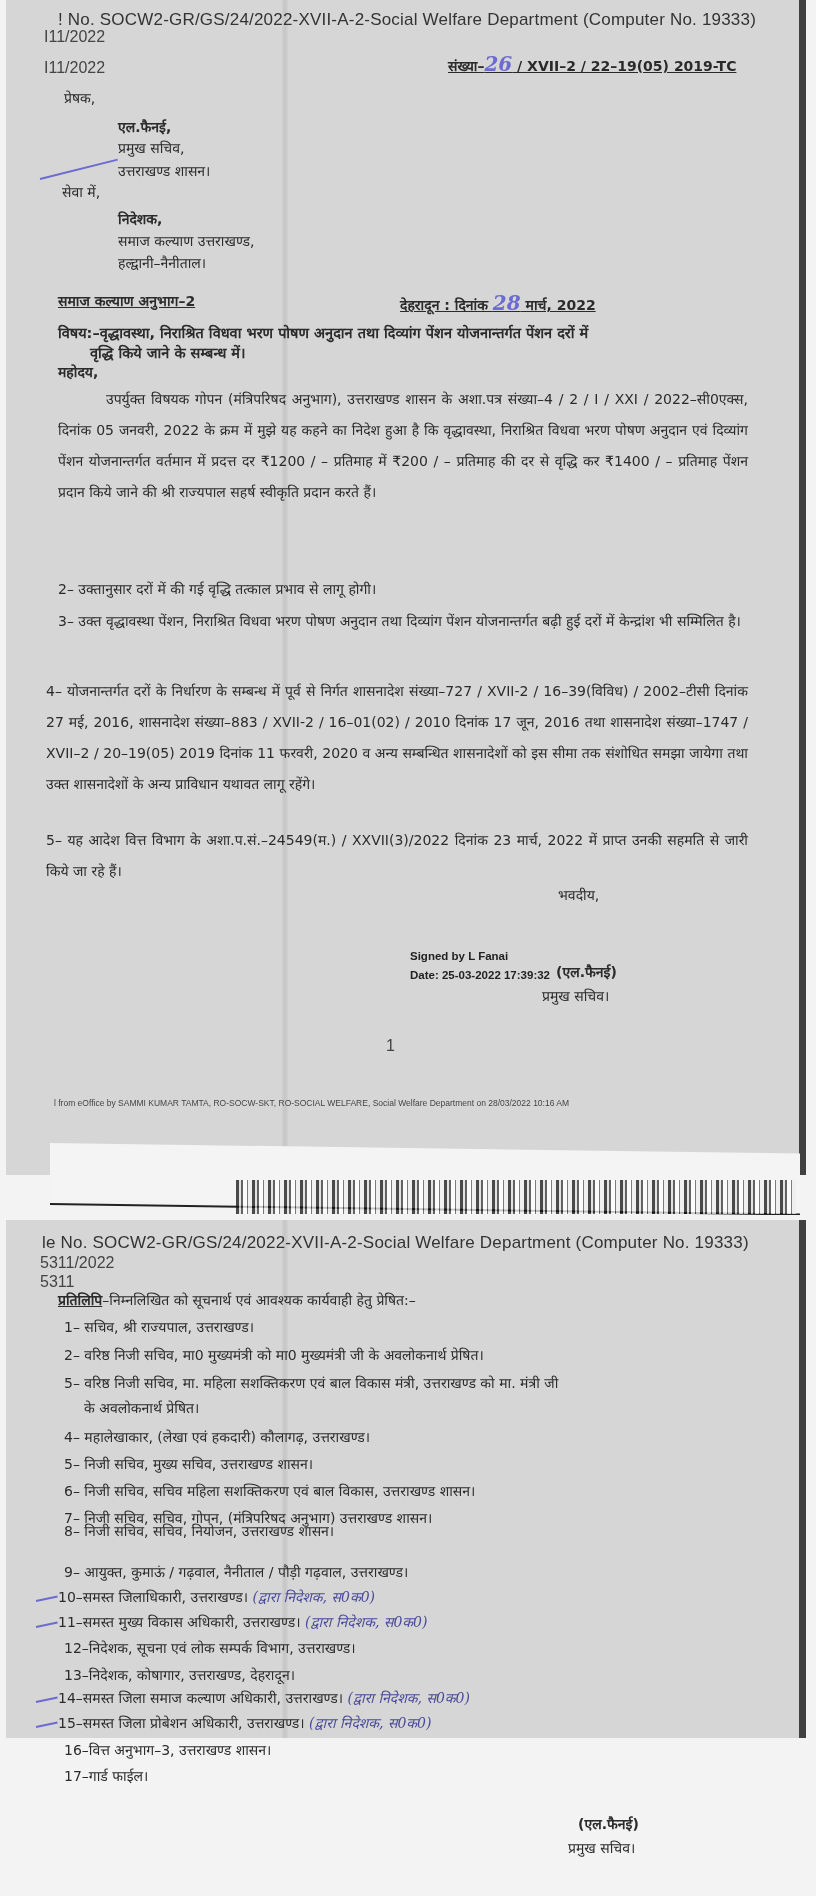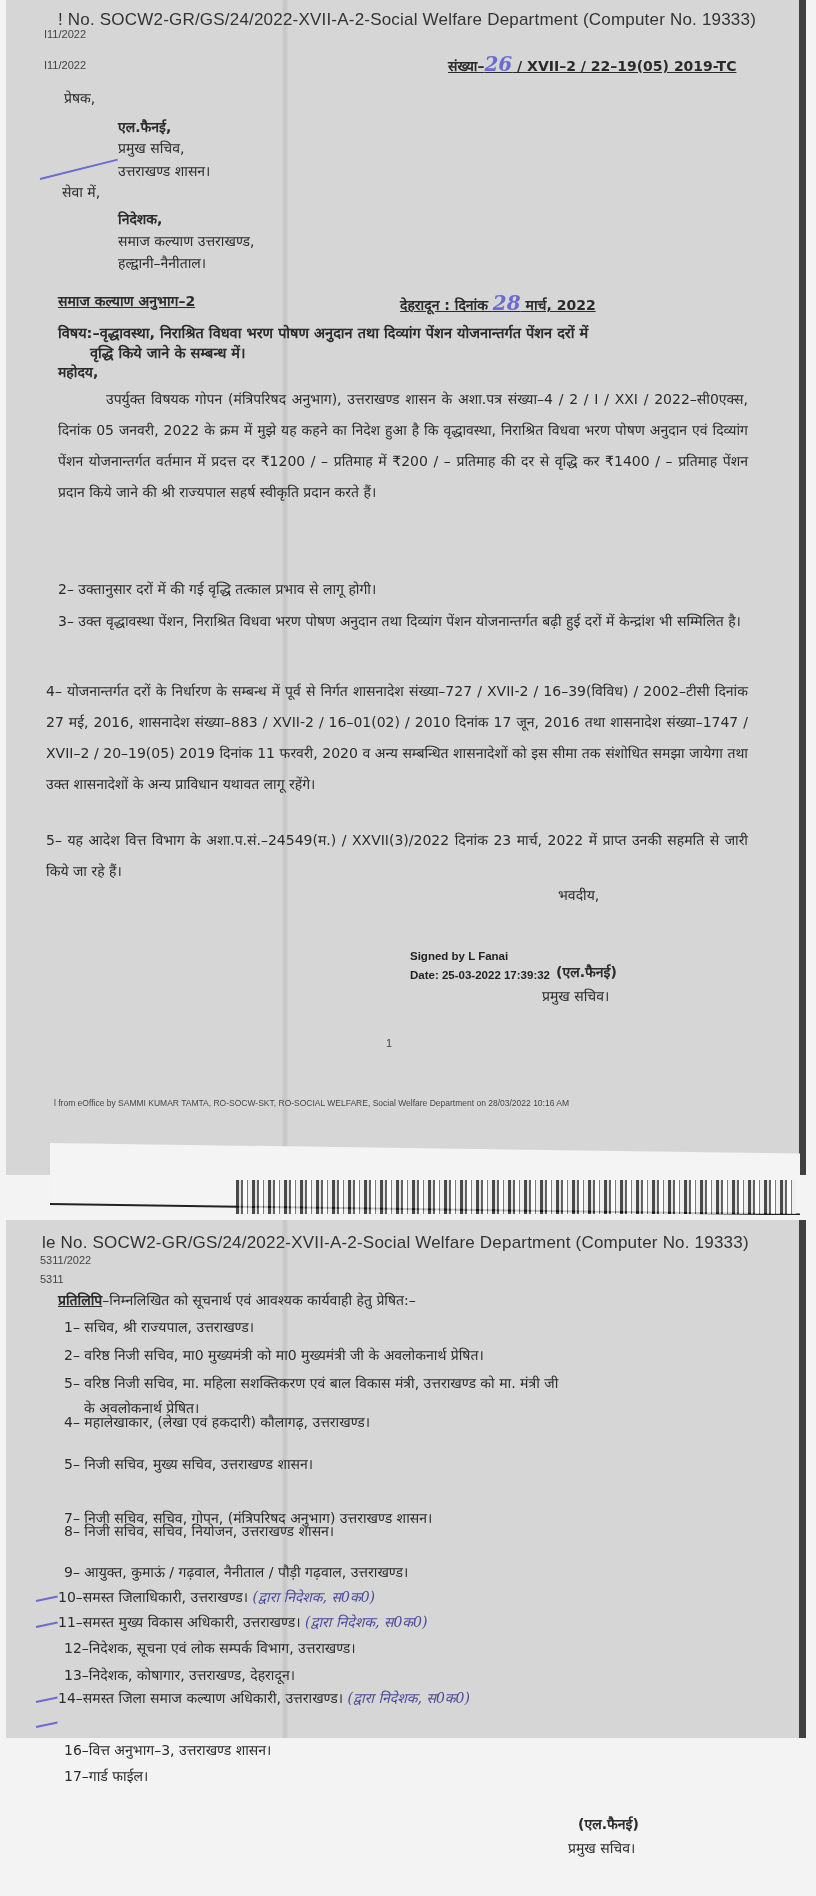--- a/index.html
+++ b/index.html
@@ -17,21 +17,21 @@
     box-sizing:border-box;
   }
   .page1 { top:0; height:1175px; }
   .page2 { top:1220px; height:518px; }
   .fold {
     position:absolute; top:0; bottom:0; left:276px; width:6px;
     background:linear-gradient(90deg, rgba(0,0,0,0.03), rgba(0,0,0,0.08), rgba(0,0,0,0.02));
   }
   .abs { position:absolute; white-space:nowrap; }
   .hdr { font-family:"Liberation Sans", sans-serif; font-size:17px; color:#333; letter-spacing:0.2px; }
-  .small { font-size:11px; color:#444; font-family:"Liberation Sans", sans-serif; }
+  .small { font-size:16px; color:#444; font-family:"Liberation Sans", sans-serif; }
   .t { font-size:14px; color:#2b2b2b; }
   .b { font-weight:bold; }
   .u { text-decoration:underline; }
   .hand { font-family:"DejaVu Serif", serif; font-style:italic; color:#6b6bd0; font-size:22px; }
   .handtxt { font-family:"DejaVu Serif", serif; font-style:italic; color:#4a4a9a; font-size:14px; }
   .para { position:absolute; font-size:14px; line-height:31px; text-align:justify; color:#2b2b2b; }
   .sigsmall { font-family:"Liberation Sans", sans-serif; font-size:11.5px; font-weight:bold; color:#222; }
   .footer { font-family:"Liberation Sans", sans-serif; font-size:8.5px; color:#444; }
   .strip {
     position:absolute; left:50px; width:750px; height:60px; top:1143px;
@@ -112,22 +112,23 @@
 
 
   <div class="abs t" style="left:52px;top:70px;">
     <span class="b u">प्रतिलिपि</span><span>–निम्नलिखित को सूचनार्थ एवं आवश्यक कार्यवाही हेतु प्रेषित:–</span>
   </div>
 
   <div class="list-item" style="left:58px;top:97px;">1– सचिव, श्री राज्यपाल, उत्तराखण्ड।</div>
   <div class="list-item" style="left:58px;top:125px;">2– वरिष्ठ निजी सचिव, मा0 मुख्यमंत्री को मा0 मुख्यमंत्री जी के अवलोकनार्थ प्रेषित।</div>
   <div class="list-item" style="left:58px;top:153px;">5– वरिष्ठ निजी सचिव, मा. महिला सशक्तिकरण एवं बाल विकास मंत्री, उत्तराखण्ड को मा. मंत्री जी</div>
   <div class="list-item" style="left:78px;top:178px;">के अवलोकनार्थ प्रेषित।</div>
-  <div class="list-item" style="left:58px;top:192px;">4– महालेखाकार, (लेखा एवं हकदारी) कौलागढ़, उत्तराखण्ड।</div>
+  <div class="list-item" style="left:58px;top:207px;">4– महालेखाकार, (लेखा एवं हकदारी) कौलागढ़, उत्तराखण्ड।</div>
   <div class="list-item" style="left:58px;top:234px;">5– निजी सचिव, मुख्य सचिव, उत्तराखण्ड शासन।</div>
+  <div class="list-item" style="left:58px;top:261px;">6– निजी सचिव, सचिव महिला सशक्तिकरण एवं बाल विकास, उत्तराखण्ड शासन।</div>
   <div class="list-item" style="left:58px;top:288px;">7– निजी सचिव, सचिव, गोपन, (मंत्रिपरिषद अनुभाग) उत्तराखण्ड शासन।</div>
   <div class="list-item" style="left:58px;top:301px;">8– निजी सचिव, सचिव, नियोजन, उत्तराखण्ड शासन।</div>
   <div class="list-item" style="left:58px;top:342px;">9– आयुक्त, कुमाऊं / गढ़वाल, नैनीताल / पौड़ी गढ़वाल, उत्तराखण्ड।</div>
 
   <div class="stroke" style="left:30px;top:380px;width:22px;transform:rotate(-12deg);"></div>
   <div class="list-item" style="left:52px;top:367px;">
     <span>10–समस्त जिलाधिकारी, उत्तराखण्ड।</span>
     <span class="handtxt">(द्वारा निदेशक, स0क0)</span>
   </div>
   <div class="stroke" style="left:30px;top:406px;width:22px;transform:rotate(-12deg);"></div>
@@ -136,18 +137,22 @@
     <span class="handtxt">(द्वारा निदेशक, स0क0)</span>
   </div>
   <div class="list-item" style="left:58px;top:418px;">12–निदेशक, सूचना एवं लोक सम्पर्क विभाग, उत्तराखण्ड।</div>
   <div class="list-item" style="left:58px;top:445px;">13–निदेशक, कोषागार, उत्तराखण्ड, देहरादून।</div>
   <div class="stroke" style="left:30px;top:481px;width:22px;transform:rotate(-12deg);"></div>
   <div class="list-item" style="left:52px;top:468px;">
     <span>14–समस्त जिला समाज कल्याण अधिकारी, उत्तराखण्ड।</span>
     <span class="handtxt">(द्वारा निदेशक, स0क0)</span>
   </div>
   <div class="stroke" style="left:30px;top:506px;width:22px;transform:rotate(-12deg);"></div>
+  <div class="list-item" style="left:52px;top:493px;">
+    <span>15–समस्त जिला प्रोबेशन अधिकारी, उत्तराखण्ड।</span>
+    <span class="handtxt">(द्वारा निदेशक, स0क0)</span>
+  </div>
   <div class="list-item" style="left:58px;top:520px;">16–वित्त अनुभाग–3, उत्तराखण्ड शासन।</div>
   <div class="list-item" style="left:58px;top:546px;">17–गार्ड फाईल।</div>
 
   <div class="abs t b" style="left:572px;top:594px;">(एल.फैनई)</div>
   <div class="abs t" style="left:562px;top:618px;">प्रमुख सचिव।</div>
 </div>
 
 </body></html>

